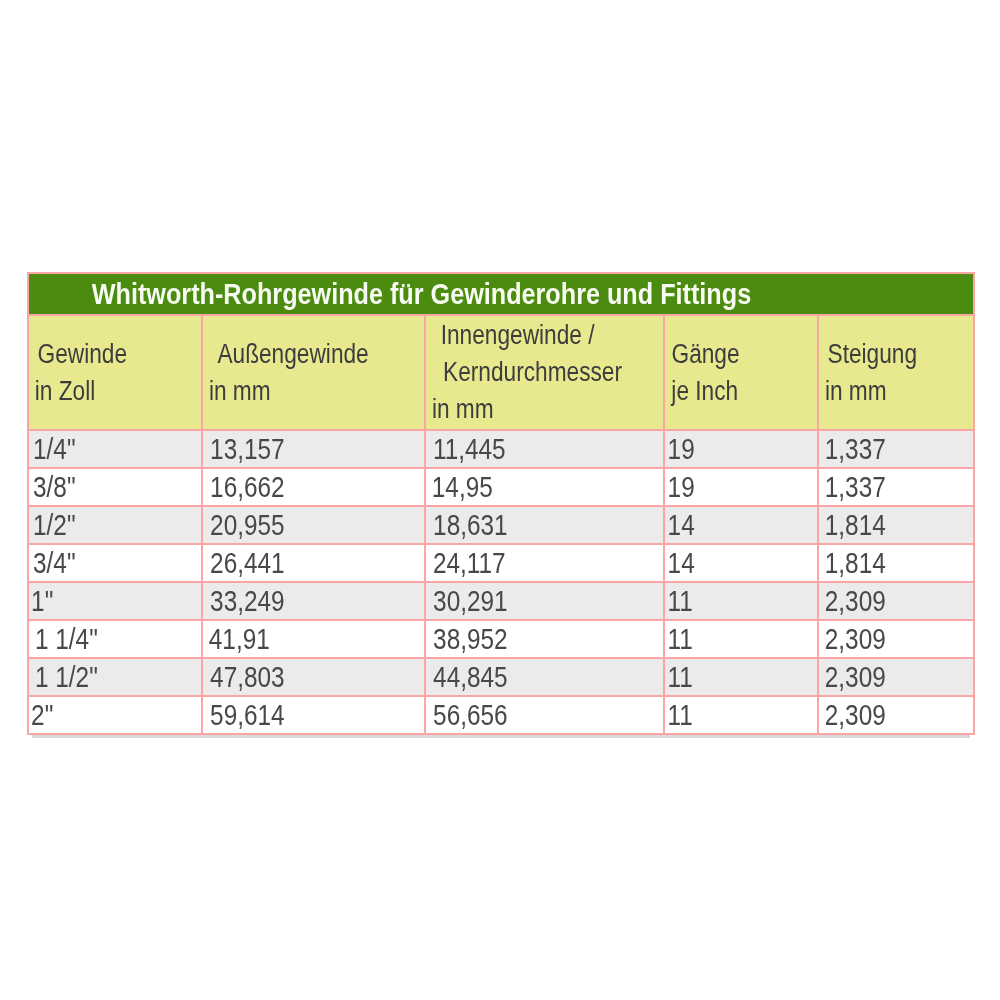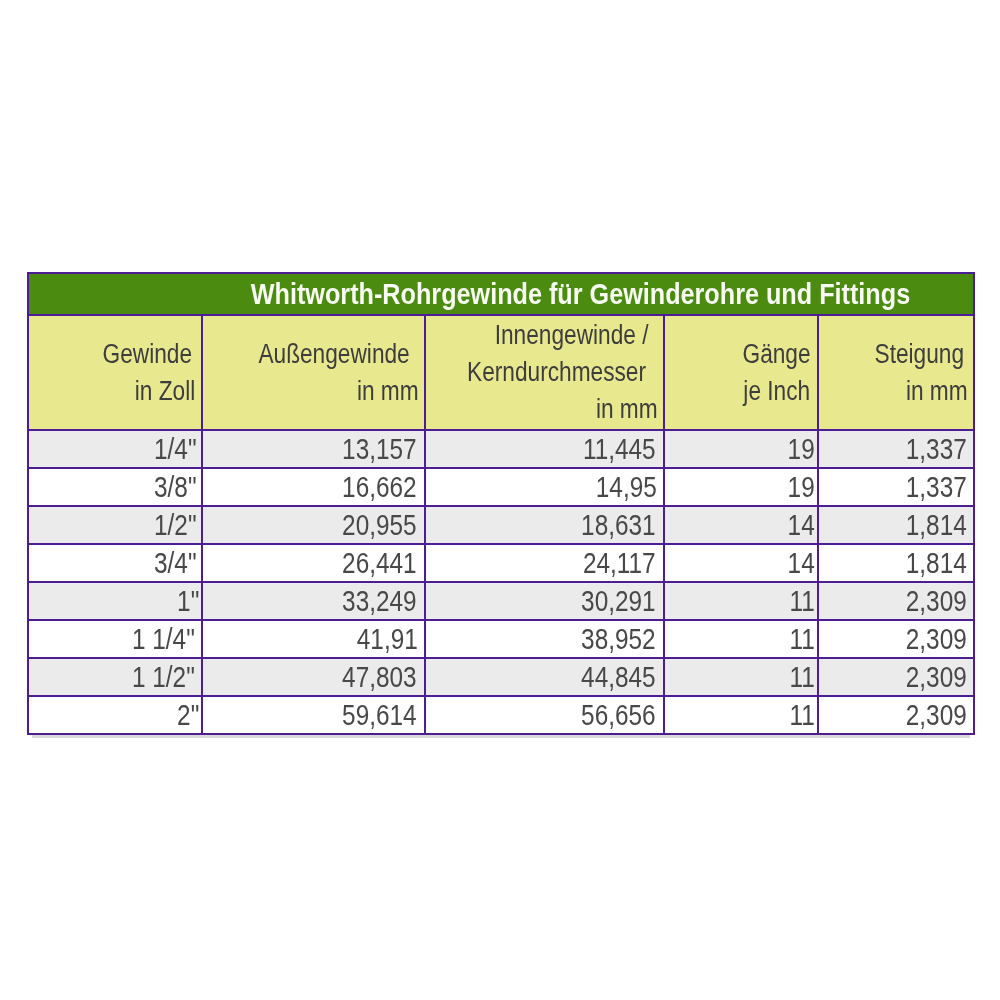--- a/index.html
+++ b/index.html
@@ -19,22 +19,22 @@
     position: absolute;
     left: 27px;
     top: 272px;
     width: 946px;
     border-collapse: collapse;
     table-layout: fixed;
     border: 2px solid #2e2e2e;
     box-shadow: 0 8px 0 -5px #d9d9d9;
   }
   .thread-table th, .thread-table td {
-    border: 2px solid #4c1d95;
-    text-align: right;
+    border: 2px solid #fca5a5;
+    text-align: left;
     vertical-align: middle;
     padding: 0;
     overflow: hidden;
   }
   
   .cond {
     display: inline-block;
     transform: scaleX(0.84);
     transform-origin: 50% 50%;
     white-space: nowrap;

